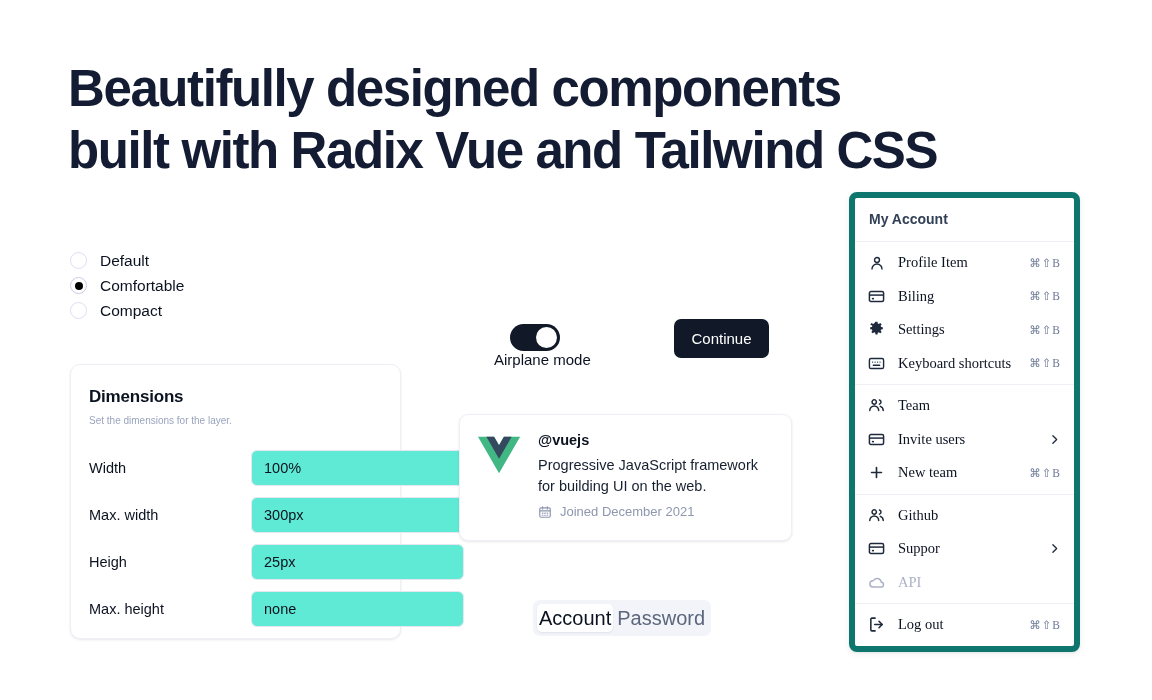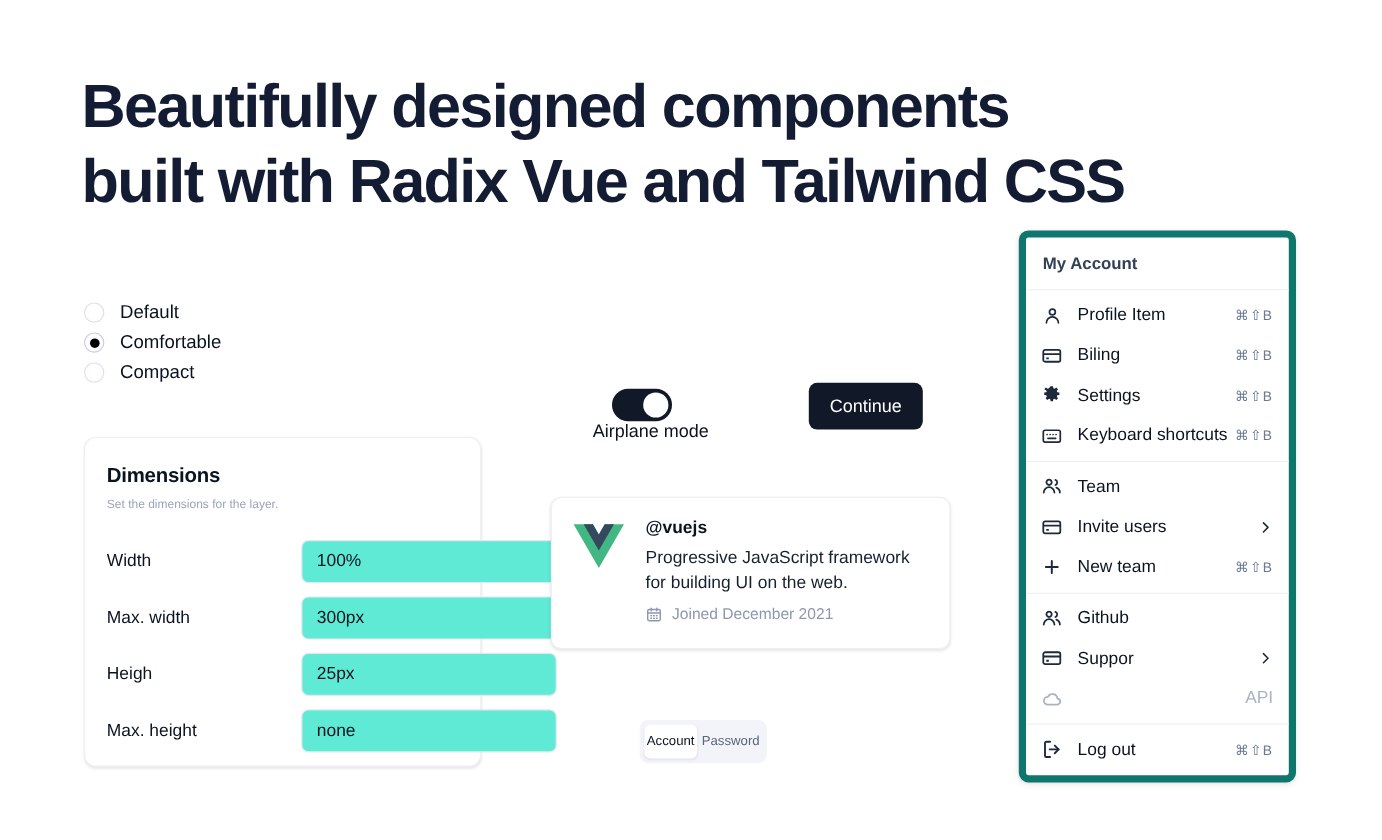--- a/index.html
+++ b/index.html
@@ -139,21 +139,21 @@
     border-radius: 7px;
     display: flex;
     align-items: center;
     padding: 4px;
     gap: 2px;
   }
   .tab {
     height: 28px;
     padding: 0 2px;
     display: flex; align-items: center;
-    font-size: 11px;
+    font-size: 20px;
     font-weight: 500;
     color: #5b667c;
     border-radius: 5px;
     cursor: pointer;
     background: transparent;
     border: none;
     font-family: inherit;
   }
   .tab.active { background: #ffffff; color: #0b1220; box-shadow: 0 1px 2px rgba(15,23,42,0.08); }
 
@@ -172,31 +172,32 @@
     font-size: 14px; font-weight: 700;
     color: #334157;
     padding: 9px 14px 10px 14px;
   }
   .menu-sep { height: 1px; background: #eef0f6; margin: 4px 0; }
   .menu-item {
     display: flex; align-items: center;
     height: 33.5px;
     padding: 0 13px;
     cursor: pointer;
+    font-family: Liberation Serif, serif;
   }
   .menu-item .mi-icon {
     width: 17px; height: 17px;
     flex: 0 0 auto;
     display: flex; align-items: center; justify-content: center;
     color: #1e293b;
   }
   .menu-item .mi-label { flex: 1 1 auto; font-size: 14.5px; color: #0b1220; margin-left: 13px; }
   .menu-item .mi-right { font-size: 11.5px; color: #6b7894; letter-spacing: 1px; flex: 0 0 auto; }
   .menu-item .mi-chev { flex: 0 0 auto; color: #1e293b; display: flex; }
-  .menu-item.disabled { cursor: default; text-align: right; }
+  .menu-item.disabled { cursor: default; }
   .menu-item.disabled .mi-icon { color: #aab2c4; }
   .menu-item.disabled .mi-label { color: #aab2c4; }
 
   svg { display: block; }
 </style>
 </head>
 <body>
 
 <div class="page">
 

